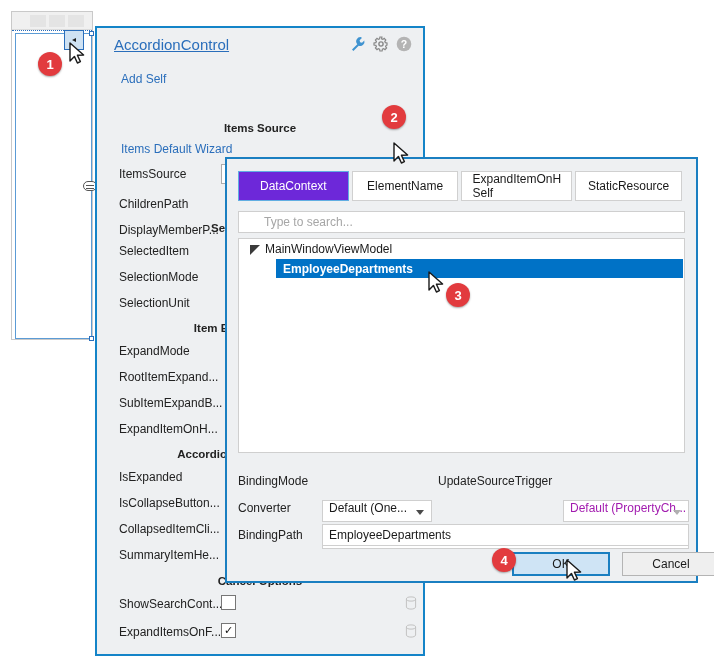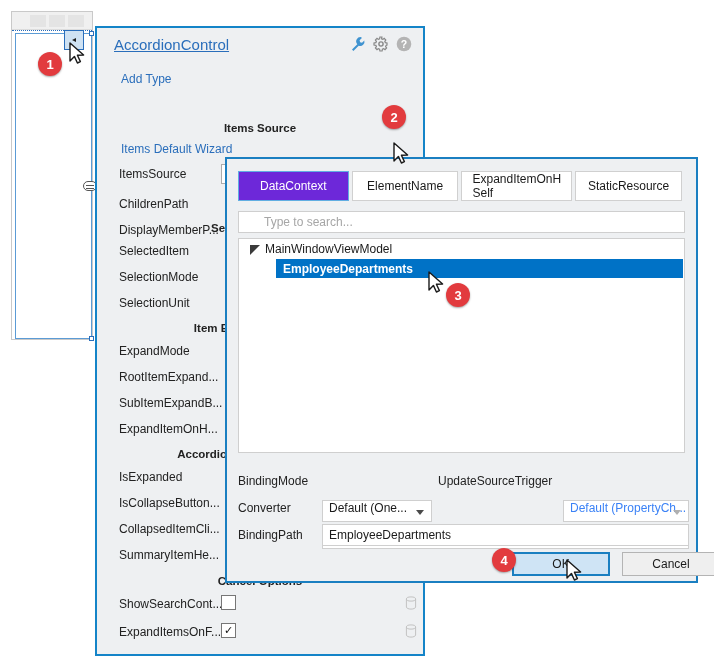--- a/index.html
+++ b/index.html
@@ -365,21 +365,21 @@
     box-sizing: border-box;
     display: flex;
     align-items: flex-start;
     font-size: 12px;
     color: #1a1a1a;
     padding-left: 6px;
     white-space: nowrap;
     overflow: hidden;
     margin-top: 30px;
   }
-  .dlg-combo.disabled { color: #3b82f6; }
+  .dlg-combo.disabled { color: #a21caf; }
   .dlg-combo .caret {
     position: absolute;
     right: 7px;
     top: 9px;
     width: 0;
     height: 0;
     border-left: 4px solid transparent;
     border-right: 4px solid transparent;
     border-top: 5px solid #4a4a4a;
   }
@@ -466,21 +466,21 @@
         <path d="M8 5.2a2.8 2.8 0 1 0 0 5.6 2.8 2.8 0 0 0 0-5.6zm0 4.2a1.4 1.4 0 1 1 0-2.8 1.4 1.4 0 0 1 0 2.8z" fill="#878787"></path>
         <path d="M14 9.1V6.9l-1.7-.3-.5-1.2 1-1.4-1.6-1.6-1.4 1-1.2-.5L8.9 1H6.9l-.3 1.9-1.2.5-1.4-1-1.6 1.6 1 1.4-.5 1.2L1 6.9v2.2l1.9.3.5 1.2-1 1.4 1.6 1.6 1.4-1 1.2.5.3 1.9h2.2l.3-1.9 1.2-.5 1.4 1 1.6-1.6-1-1.4.5-1.2z" fill="none" stroke="#878787" stroke-width="1.2"></path>
       </svg>
       <svg class="pi" viewBox="0 0 16 16">
         <circle cx="8" cy="8" r="7.3" fill="#b4b4b4"></circle>
         <text x="8" y="12" font-family="Liberation Sans, sans-serif" font-size="10.5" font-weight="bold" fill="#ffffff" text-anchor="middle">?</text>
       </svg>
     </div>
   </div>
 
-  <div id="add-item-link">Add Type</div>
+  <div id="add-item-link">Add Self</div>
 
   <div class="section-head" style="top:94px">
     <span>Items Source</span>
     <span class="rule"></span>
   </div>
   <div id="wizard-link">Items Default Wizard</div>
 
   <div class="prop-row" style="top:134px">
     <span class="prop-label">ItemsSource</span>
     <div class="prop-editor"></div>

